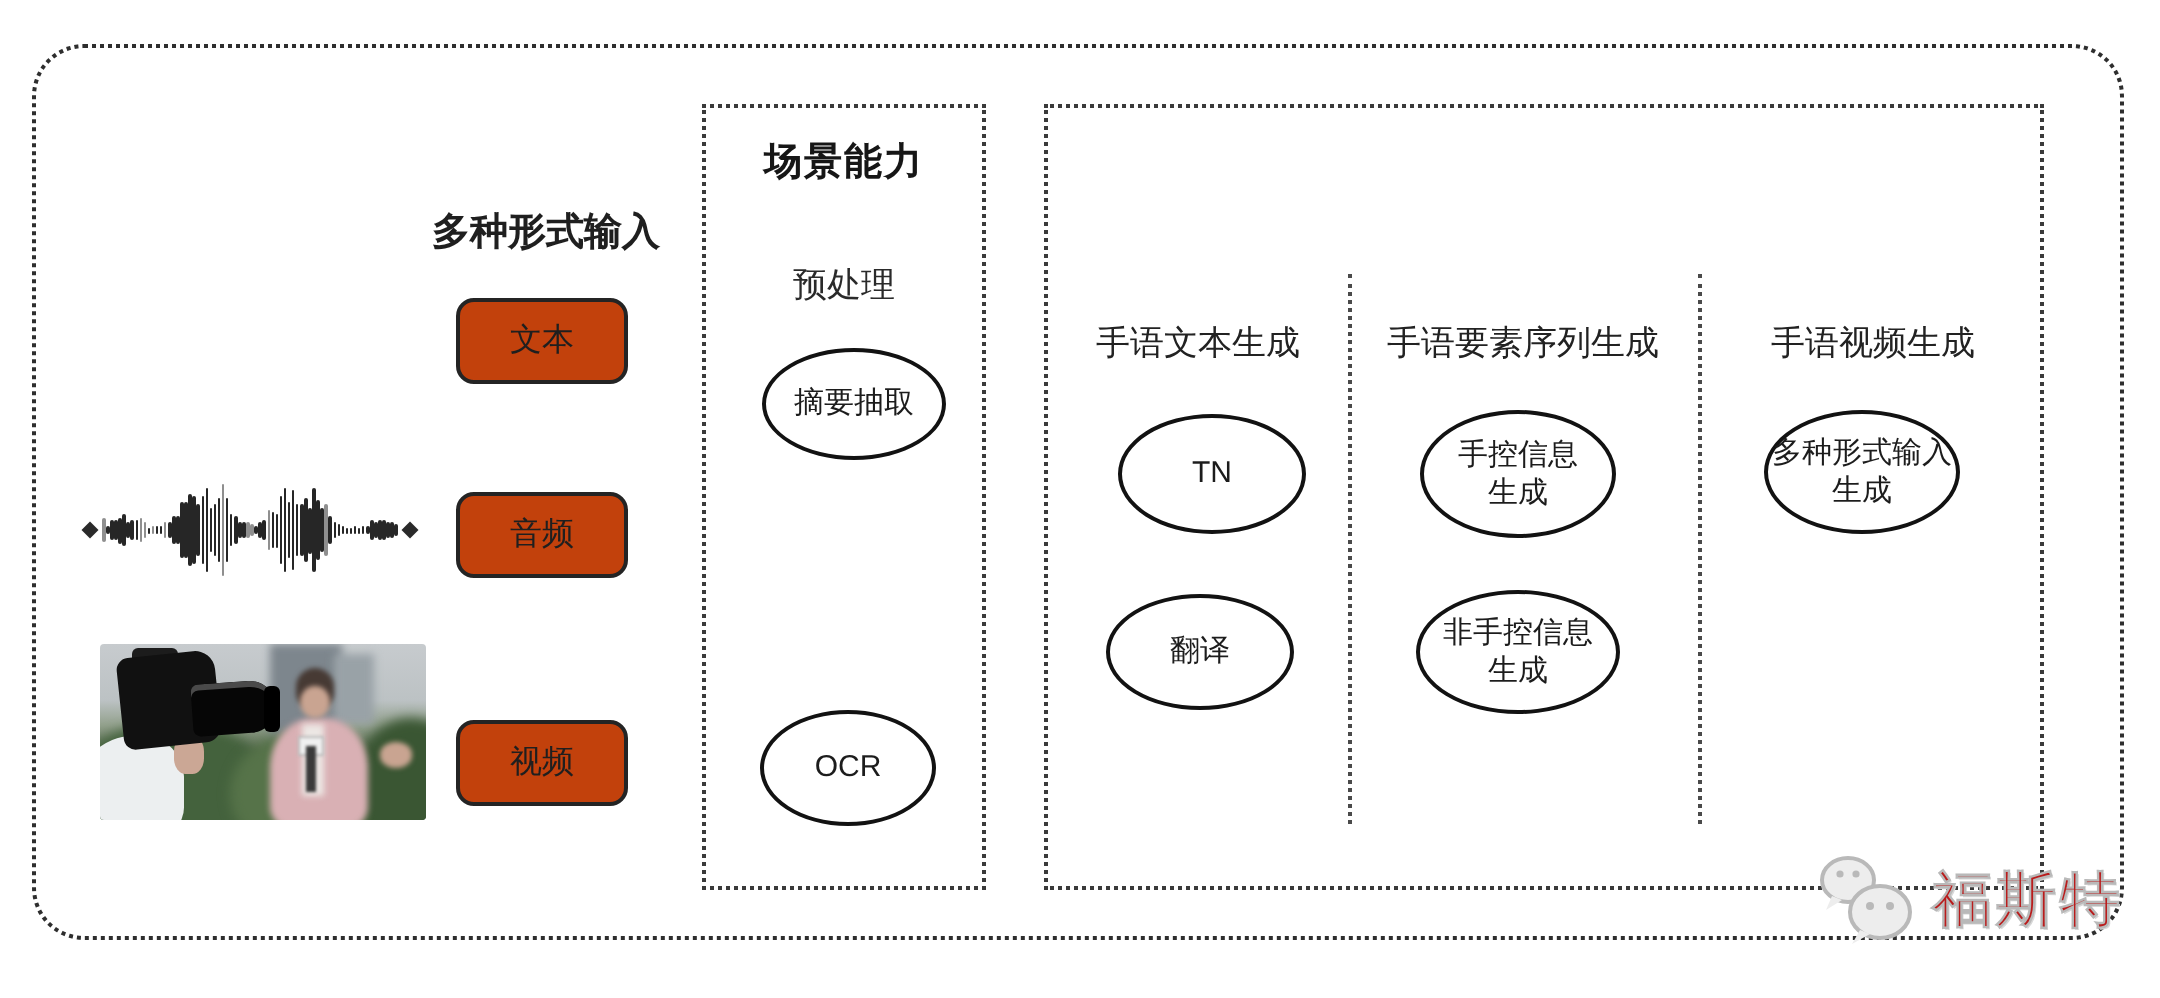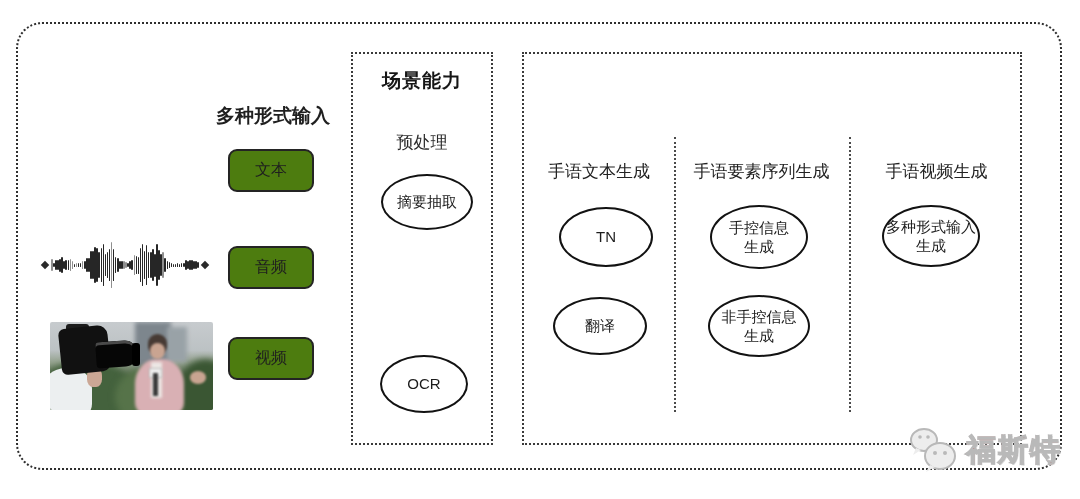--- a/index.html
+++ b/index.html
@@ -10,21 +10,21 @@
   
   .frame { position:absolute; left:16px; top:22px; width:1046px; height:448px;
            border:2px dotted #2e2e2e; border-radius:26px; }
 
   
   .input-label { position:absolute; left:212px; top:103px; width:122px; text-align:center;
                  font-size:19px; font-weight:600; color:#1f1f1f; }
   .sample-text { position:absolute; left:44px; top:157px; font-size:21px; color:#2a2a2a; }
 
   .io-box { position:absolute; width:86px; height:43px; border:2px solid #242424; border-radius:9px;
-            display:flex; align-items:center; justify-content:center; font-size:16px; color:#1f1f1f; background:#4d7c0f; }
+            display:flex; align-items:center; justify-content:center; font-size:16px; color:#1f1f1f; background:#c2410c; }
 
   
   .waveform { position:absolute; left:43px; top:230px; width:164px; height:70px; }
   .wave-bars { position:absolute; left:8px; right:8px; top:0; bottom:0;
                display:flex; align-items:center; justify-content:space-between; }
   .wave-bars span { display:block; width:1.5px; border-radius:1px; }
   .wave-cap { position:absolute; top:50%; width:6px; height:6px; background:#2a2a2a;
               transform:translateY(-50%) rotate(45deg); }
   .wave-cap.left { left:-1px; } .wave-cap.right { right:-1px; }
 
@@ -62,21 +62,21 @@
 
   .node { position:absolute; border:2.5px solid #121212; border-radius:50%; background:#fff;
           display:flex; align-items:center; justify-content:center; text-align:center;
           font-size:15px; color:#1c1c1c; line-height:1.3; white-space:pre-line; }
 
   .v-sep { position:absolute; top:83px; height:275px; width:0; border-left:2px dotted #4a4a4a; }
   .col-header { position:absolute; top:106px; text-align:center; font-size:17px; color:#222; }
 
   
   .watermark { position:absolute; left:906px; top:424px; display:flex; align-items:center; z-index:5; }
-  .wm-text { font-size:30px; font-weight:700; letter-spacing:2px; color:#b91c1c;
+  .wm-text { font-size:30px; font-weight:400; letter-spacing:2px; color:#b91c1c;
              -webkit-text-stroke:1.2px #b9b9b9; text-shadow:1px 1px 0 #d8d8d8; }
   .wm-icon { margin-right:4px; }
 </style>
 </head>
 <body>
 
 <div class="canvas">
   <div class="frame"></div>
 
   <div class="input-label">多种形式输入</div>
@@ -182,21 +182,21 @@
     <div class="ph ph-mic"></div>
     <div class="ph ph-hand"></div>
     <div class="ph ph-sleeve"></div>
     <div class="ph ph-hand2"></div>
     <div class="ph ph-cam-top"></div>
     <div class="ph ph-cam-body"></div>
     <div class="ph ph-lens"></div>
     <div class="ph ph-lens-ring"></div>
   </div>
 
-  <div class="io-box" style="left:228px; top:337px;">
+  <div class="io-box" style="left:228px; top:360px;">
     <span>视频</span>
   </div>
 
   <div class="cap-box scene-box">
     <div class="box-title">场景能力</div>
     <div class="scene-sub">预处理</div>
     <div class="node" style="left:28px; top:120px; width:92px; height:56px;">摘要抽取</div>
     <div class="node" style="left:27px; top:301px; width:88px; height:58px;">OCR</div>
   </div>
 

